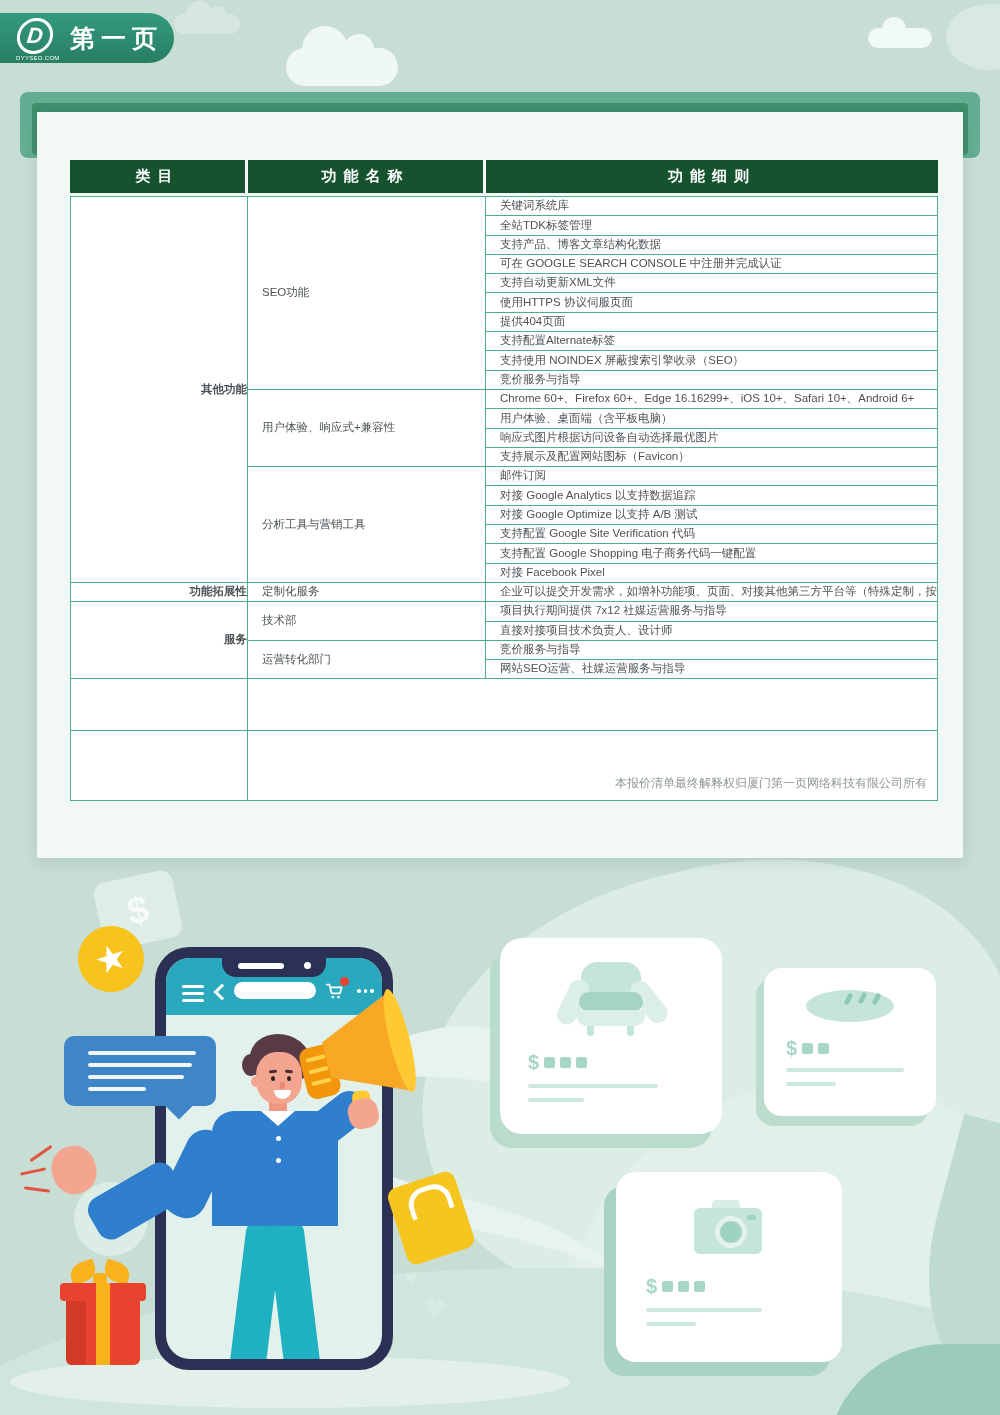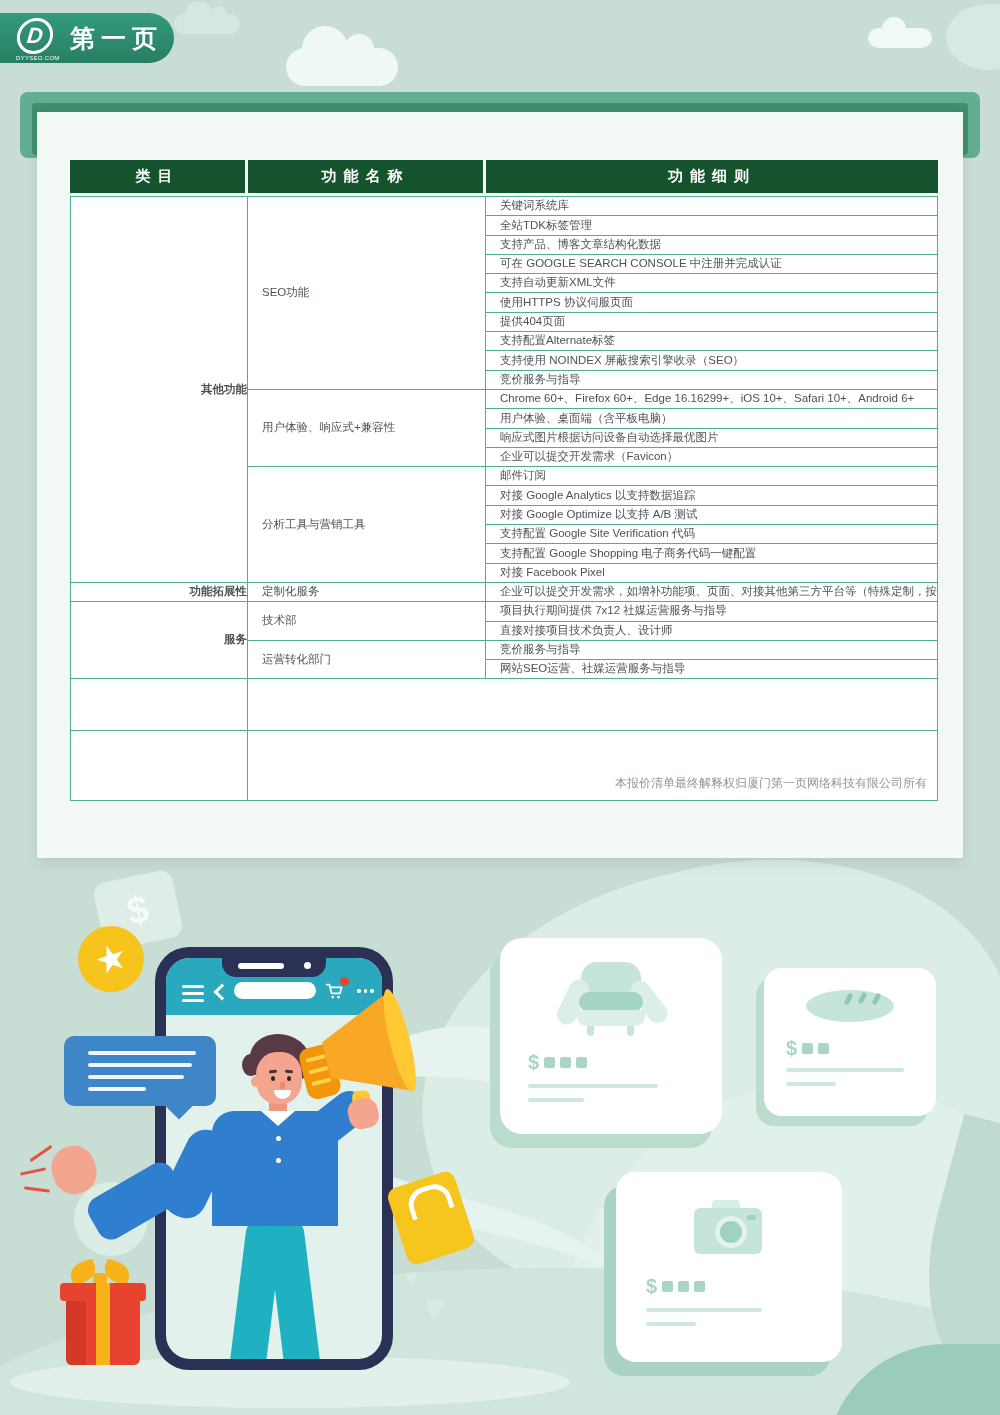--- a/index.html
+++ b/index.html
@@ -284,21 +284,21 @@
         <td class="name" rowspan="4">用户体验、响应式+兼容性</td>
         <td class="det fit2">Chrome 60+、Firefox 60+、Edge 16.16299+、iOS 10+、Safari 10+、Android 6+</td>
       </tr>
       <tr>
           <td class="det">用户体验、桌面端（含平板电脑）</td>
         </tr>
       <tr>
           <td class="det">响应式图片根据访问设备自动选择最优图片</td>
         </tr>
       <tr>
-          <td class="det">企业可以提交开发需求（Favicon）</td>
+          <td class="det">支持展示及配置网站图标（Favicon）</td>
         </tr>
       <tr>
         <td class="name" rowspan="6">分析工具与营销工具</td>
         <td class="det">邮件订阅</td>
       </tr>
       <tr>
           <td class="det">对接 Google Analytics 以支持数据追踪</td>
         </tr>
       <tr>
           <td class="det">对接 Google Optimize 以支持 A/B 测试</td>

